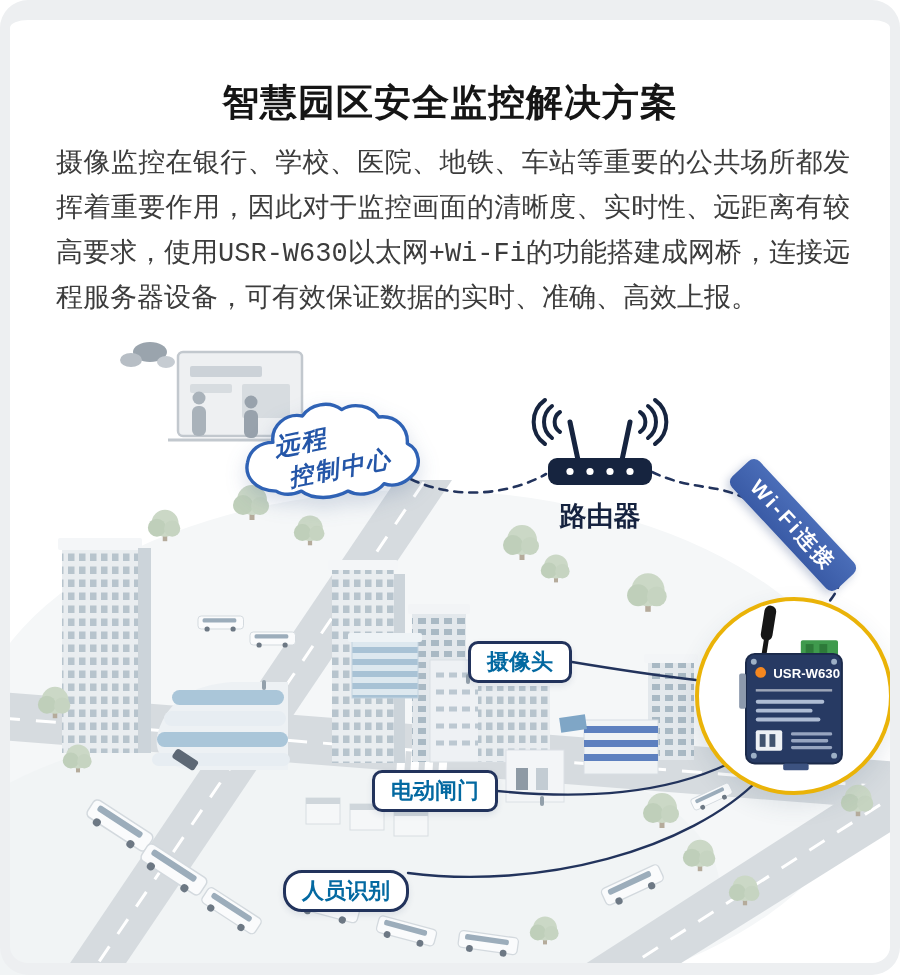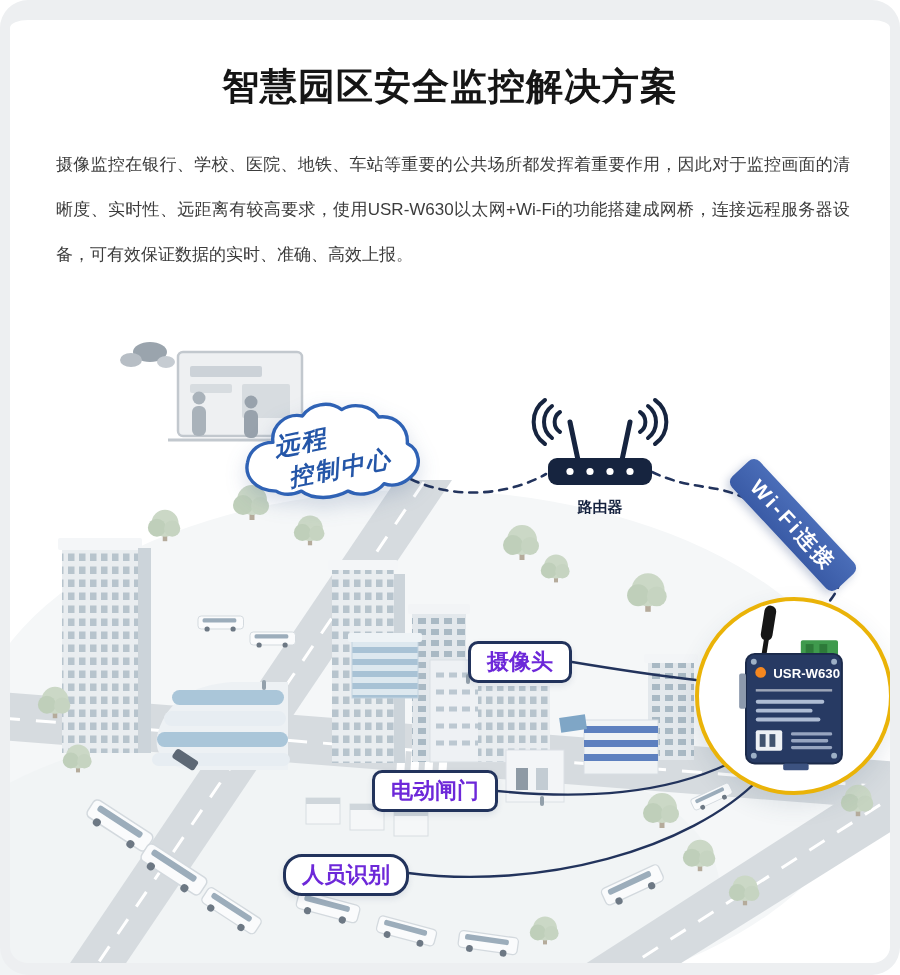--- a/index.html
+++ b/index.html
@@ -5,70 +5,70 @@
   html,body { margin:0; padding:0; }
   body {
     width:900px; height:975px; background:#ffffff; position:relative; overflow:hidden;
     font-family:"Liberation Sans","DejaVu Sans",sans-serif;
   }
   .frame {
     position:absolute; inset:0; border:10px solid #edeff1; border-top-width:20px;
     border-bottom-width:12px; border-radius:28px; pointer-events:none; z-index:60;
   }
   .title {
-    position:absolute; top:62px; left:0; right:0; margin:0; text-align:center;
+    position:absolute; top:78px; left:0; right:0; margin:0; text-align:center;
     font-size:37px; font-weight:800; color:#151515; letter-spacing:1px; z-index:2;
   }
   .intro {
     position:absolute; top:142px; left:56px; right:50px; margin:0;
-    font-size:17px; line-height:45px; color:#3c3c3c; text-align:justify; z-index:2;
+    font-size:27px; line-height:45px; color:#3c3c3c; text-align:justify; z-index:2;font-family:Liberation Mono, monospace;
   }
   .scene { position:absolute; top:330px; left:0; width:900px; height:645px; }
   .city, .links { position:absolute; top:0; left:0; }
   .links path { fill:none; stroke:#22335c; }
   .links .dashed { stroke-width:2.6; stroke-dasharray:8 7; stroke-linecap:round; }
   .links .solid { stroke-width:2.4; stroke-linecap:round; }
 
   .cloud { position:absolute; left:238px; top:70px; width:182px; height:106px;
            filter:drop-shadow(0 8px 10px rgba(40,70,130,.18)); }
   .cloud svg { position:absolute; inset:0; overflow:visible; }
   .cloud-text {
     position:absolute; inset:0; display:flex; flex-direction:column; align-items:center;
     justify-content:center; transform:rotate(-11deg); color:#2456a8; font-style:italic;
     font-weight:800; letter-spacing:2px;
   }
   .cloud-line1 { font-size:25px; transform:translateX(-26px); }
   .cloud-line2 { font-size:24px; transform:translateX(8px); }
 
   .router { position:absolute; left:520px; top:72px; width:160px; text-align:center; }
   .router svg { overflow:visible; display:block; margin:0 auto; }
-  .router-label { margin-top:4px; font-size:15px; font-weight:700; color:#15223f; }
+  .router-label { margin-top:4px; font-size:27px; font-weight:700; color:#15223f; }
 
   .ribbon {
     position:absolute; left:716px; top:176px; width:154px; height:38px;
     background:linear-gradient(180deg,#4a6db8,#3a5ba6); border-radius:8px;
     transform:rotate(47deg); display:flex; align-items:center; justify-content:center;
     color:#ffffff; font-size:21px; font-weight:700; letter-spacing:3px;
     box-shadow:0 4px 8px rgba(30,60,120,.25);
   }
 
   .device-circle {
     position:absolute; left:695px; top:267px; width:190px; height:190px; background:#ffffff;
     border:4px solid #eab308; border-radius:50%; box-shadow:0 10px 24px rgba(60,80,110,.12);
   }
   .device-circle svg { overflow:visible; }
 
   .pill {
     position:absolute; background:#ffffff; border:3px solid #22335c; border-radius:10px;
-    padding:3px 16px; font-size:22px; font-weight:600; color:#6d28d9; white-space:nowrap;
+    padding:3px 16px; font-size:22px; font-weight:600; color:#0369a1; white-space:nowrap;
     box-shadow:0 3px 6px rgba(40,60,100,.10);
   }
   .pill-camera { left:468px; top:311px; }
   .pill-gate   { left:372px; top:440px; }
-  .pill-person { left:283px; top:524px;border-radius:19px; }
+  .pill-person { left:283px; top:540px;border-radius:19px; }
 </style>
 </head>
 <body>
 
 <div class="frame"></div>
 
 <h1 class="title">智慧园区安全监控解决方案</h1>
 
 <p class="intro">摄像监控在银行、学校、医院、地铁、车站等重要的公共场所都发挥着重要作用，因此对于监控画面的清晰度、实时性、远距离有较高要求，使用USR-W630以太网+Wi-Fi的功能搭建成网桥，连接远程服务器设备，可有效保证数据的实时、准确、高效上报。</p>
 

